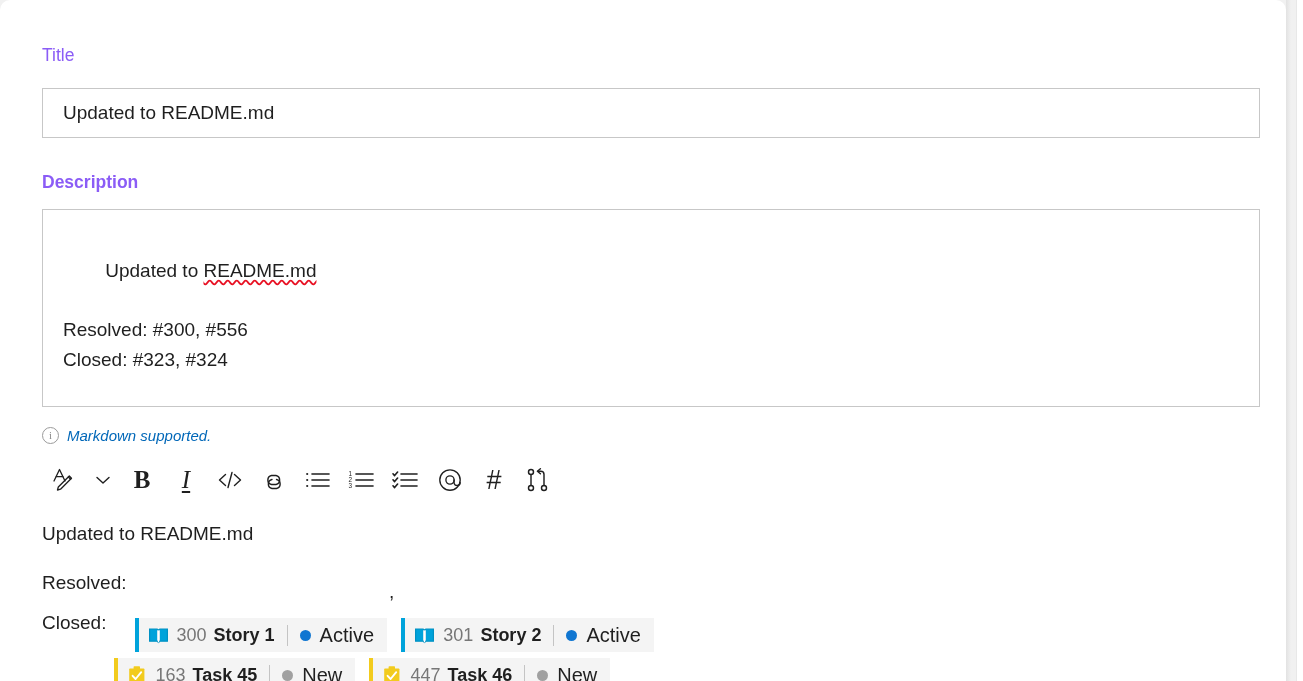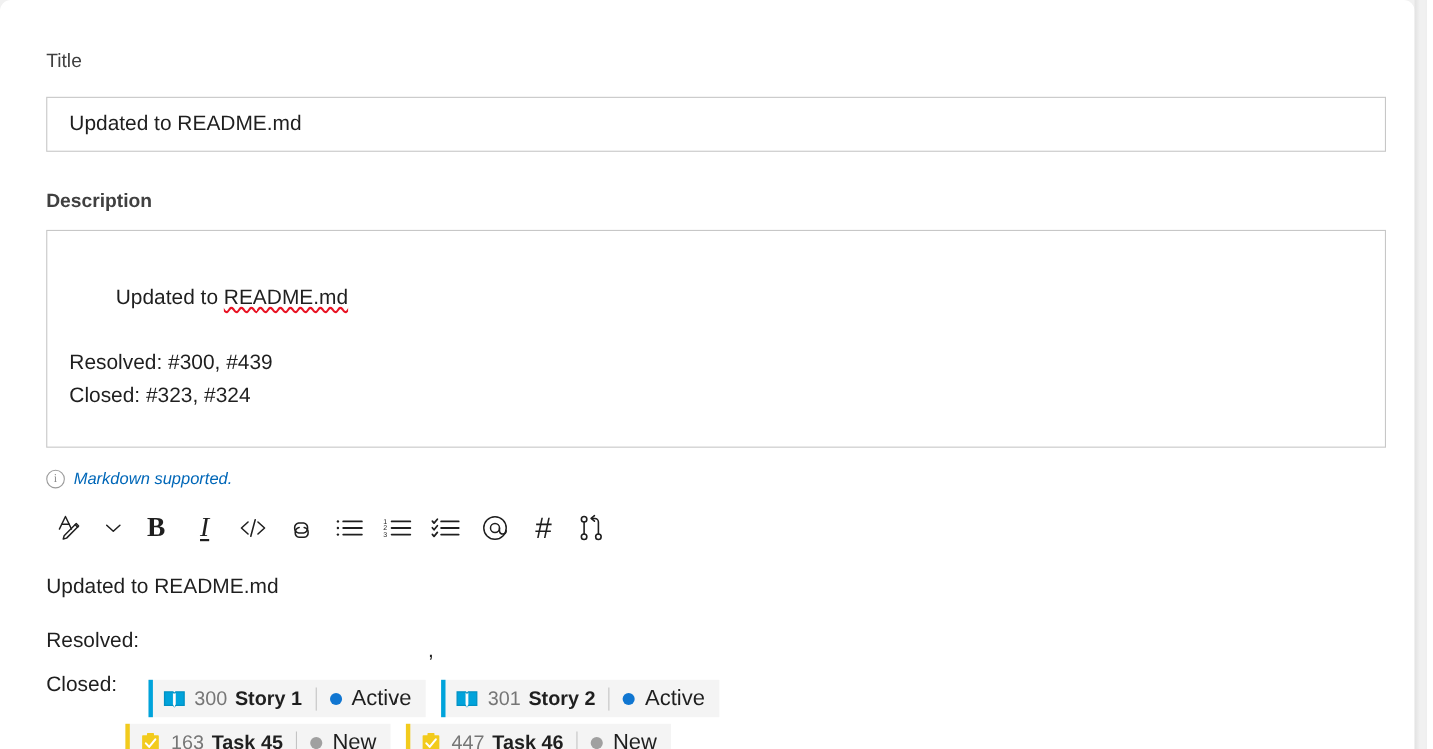--- a/index.html
+++ b/index.html
@@ -48,21 +48,21 @@
   .content {
     position: absolute;
     left: 42px;
     top: 0;
     width: 1218px;
   }
 
   
   .field-label {
     font-size: 17.5px;
-    color: #404040;
+    color: #8b5cf6;
     line-height: 1;
   }
   #title-label { position: absolute; top: 47px; left: 0; }
   #desc-label  { position: absolute; top: 174px; left: 0; font-weight: bold; }
 
   
   #title-input {
     position: absolute;
     top: 88px;
     left: 0;
@@ -251,21 +251,21 @@
   <div class="content">
 
     <div id="title-label" class="field-label">Title</div>
 
     <input id="title-input" type="text" value="Updated to README.md" style="">
 
     <div id="desc-label" class="field-label">Description</div>
 
     <div id="desc-box">
       <div id="desc-text">
-        <span>Updated to </span><span class="spell">README.md</span><br><br><span>Resolved: #300, #439</span><br><span>Closed: #323, #324</span>
+        <span>Updated to </span><span class="spell">README.md</span><br><br><span>Resolved: #300, #556</span><br><span>Closed: #323, #324</span>
       </div>
     </div>
 
     <div id="md-hint">
       <span class="info-circle">i</span>
       <span id="md-hint-text">Markdown supported.</span>
     </div>
 
     <div id="toolbar">
 

